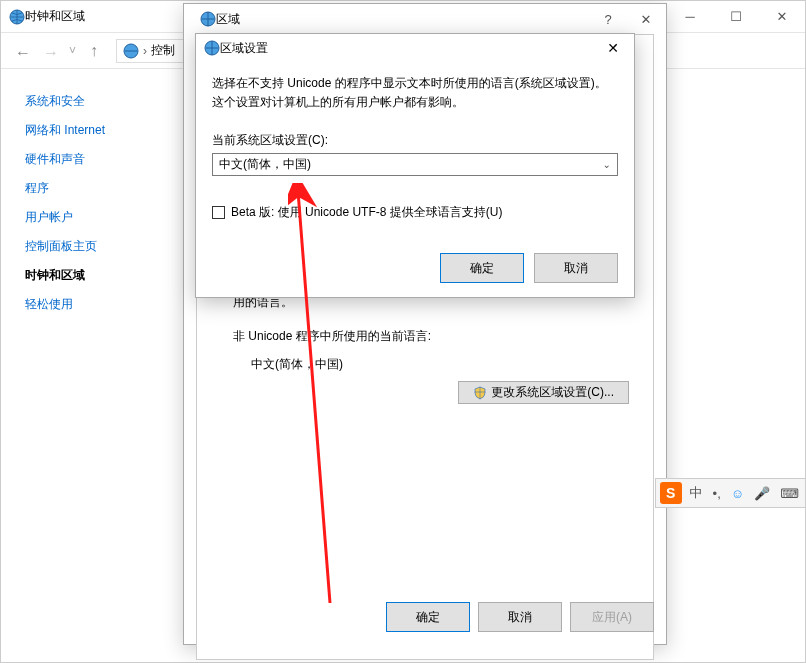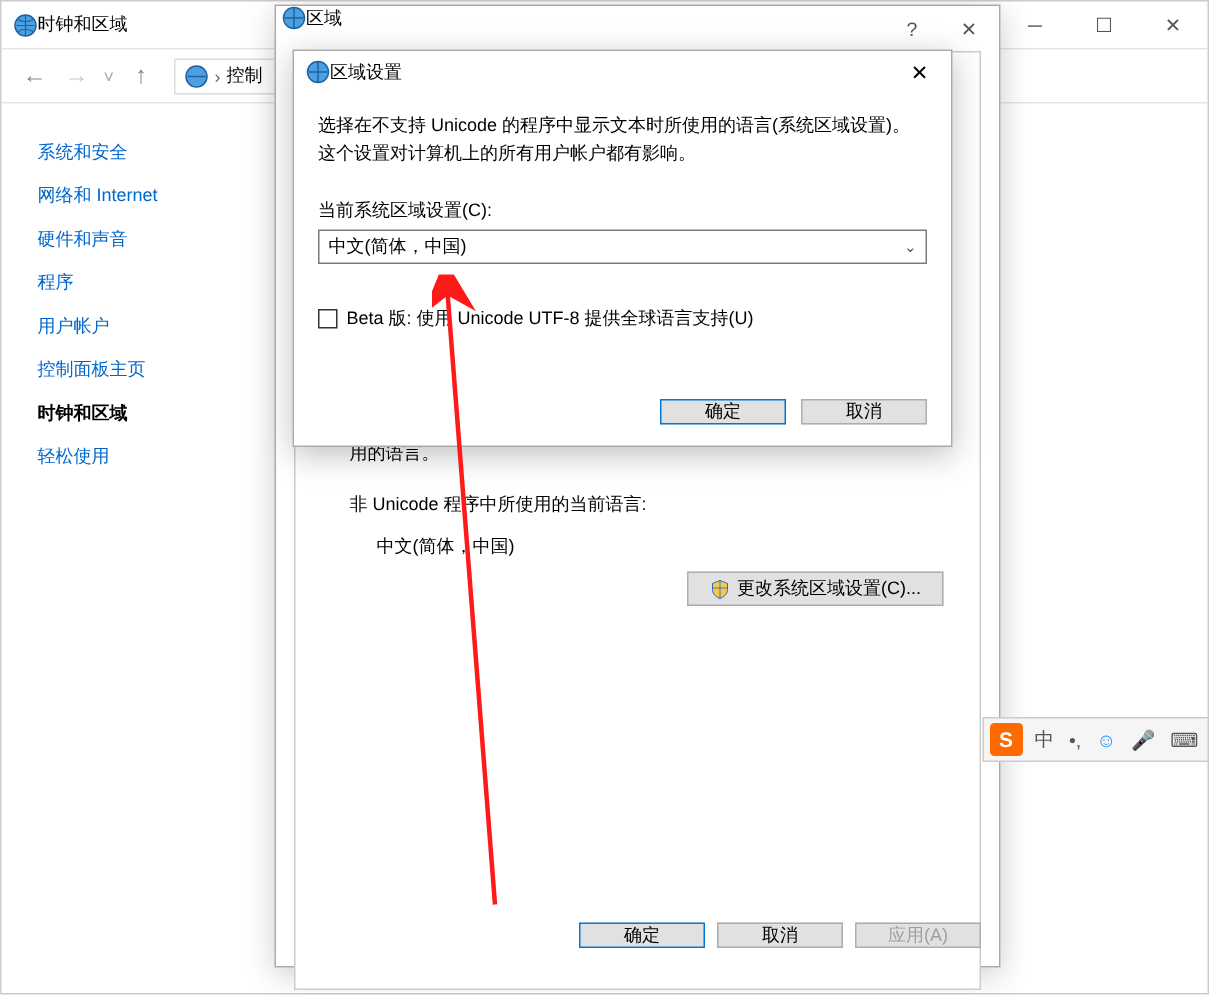--- a/index.html
+++ b/index.html
@@ -21,31 +21,31 @@
     
     .parent-body { display: flex; height: calc(100% - 68px); }
     .sidebar { width: 200px; padding: 24px 12px 12px 24px; }
     .sidebar-home { color: #0066cc; font-size: 12px; margin-bottom: 20px; display: block; }
     .sidebar-item { color: #0066cc; font-size: 12px; margin-bottom: 12px; display: block; }
     .sidebar-item.active { color: #000; font-weight: bold; }
     .parent-content { flex: 1; padding: 12px; }
     
     
     .region-dialog { position: absolute; left: 183px; top: 3px; width: 484px; height: 642px; background: #fff; border: 1px solid #aaa; box-shadow: 0 5px 20px rgba(0,0,0,0.2); }
-    .region-titlebar { height: 30px; display: flex; align-items: flex-start; padding-left: 4px; border-radius: 12px; }
+    .region-titlebar { height: 30px; display: flex; align-items: center; padding-left: 16px; border-radius: 12px; }
     .region-titlebar .title { flex: 1; font-size: 12px; }
     
     .region-tab-area { margin: 0 12px; border: 1px solid #ccc; background: #fff; position: relative; height: 626px; }
     .region-content { padding: 200px 20px 20px 20px; position: relative; }
     .region-text { font-size: 12px; color: #000; margin-bottom: 10px; line-height: 1.5; }
     .btn { height: 23px; padding: 0 14px; border: 1px solid #adadad; background: #e1e1e1; font-size: 12px; cursor: pointer; display: inline-flex; align-items: center; }
     .shield { width: 14px; height: 14px; margin-right: 4px; display: inline-block; }
     
     .region-footer { position: absolute; bottom: 12px; right: 12px; display: flex; gap: 8px; }
-    .btn-footer { width: 84px; height: 17px; border: 1px solid #adadad; background: #e1e1e1; font-size: 12px; display: flex; align-items: center; justify-content: center; cursor: pointer; }
+    .btn-footer { width: 84px; height: 30px; border: 1px solid #adadad; background: #e1e1e1; font-size: 12px; display: flex; align-items: center; justify-content: center; cursor: pointer; }
     .btn-footer.default { border-color: #0078d7; }
     .btn-footer.disabled { color: #a0a0a0; background: #e1e1e1; cursor: default; }
     
     
     .settings-dialog { position: absolute; left: 195px; top: 33px; width: 440px; height: 265px; background: #fff; border: 1px solid #aaa; box-shadow: 0 5px 20px rgba(0,0,0,0.25); }
     .settings-titlebar { height: 28px; display: flex; align-items: center; padding: 0 8px; }
     .settings-titlebar .title { flex: 1; font-size: 12px; }
     .close-x { width: 26px; height: 20px; display: flex; align-items: center; justify-content: center; font-size: 14px; cursor: pointer; }
     
     .settings-body { padding: 12px 16px; }

